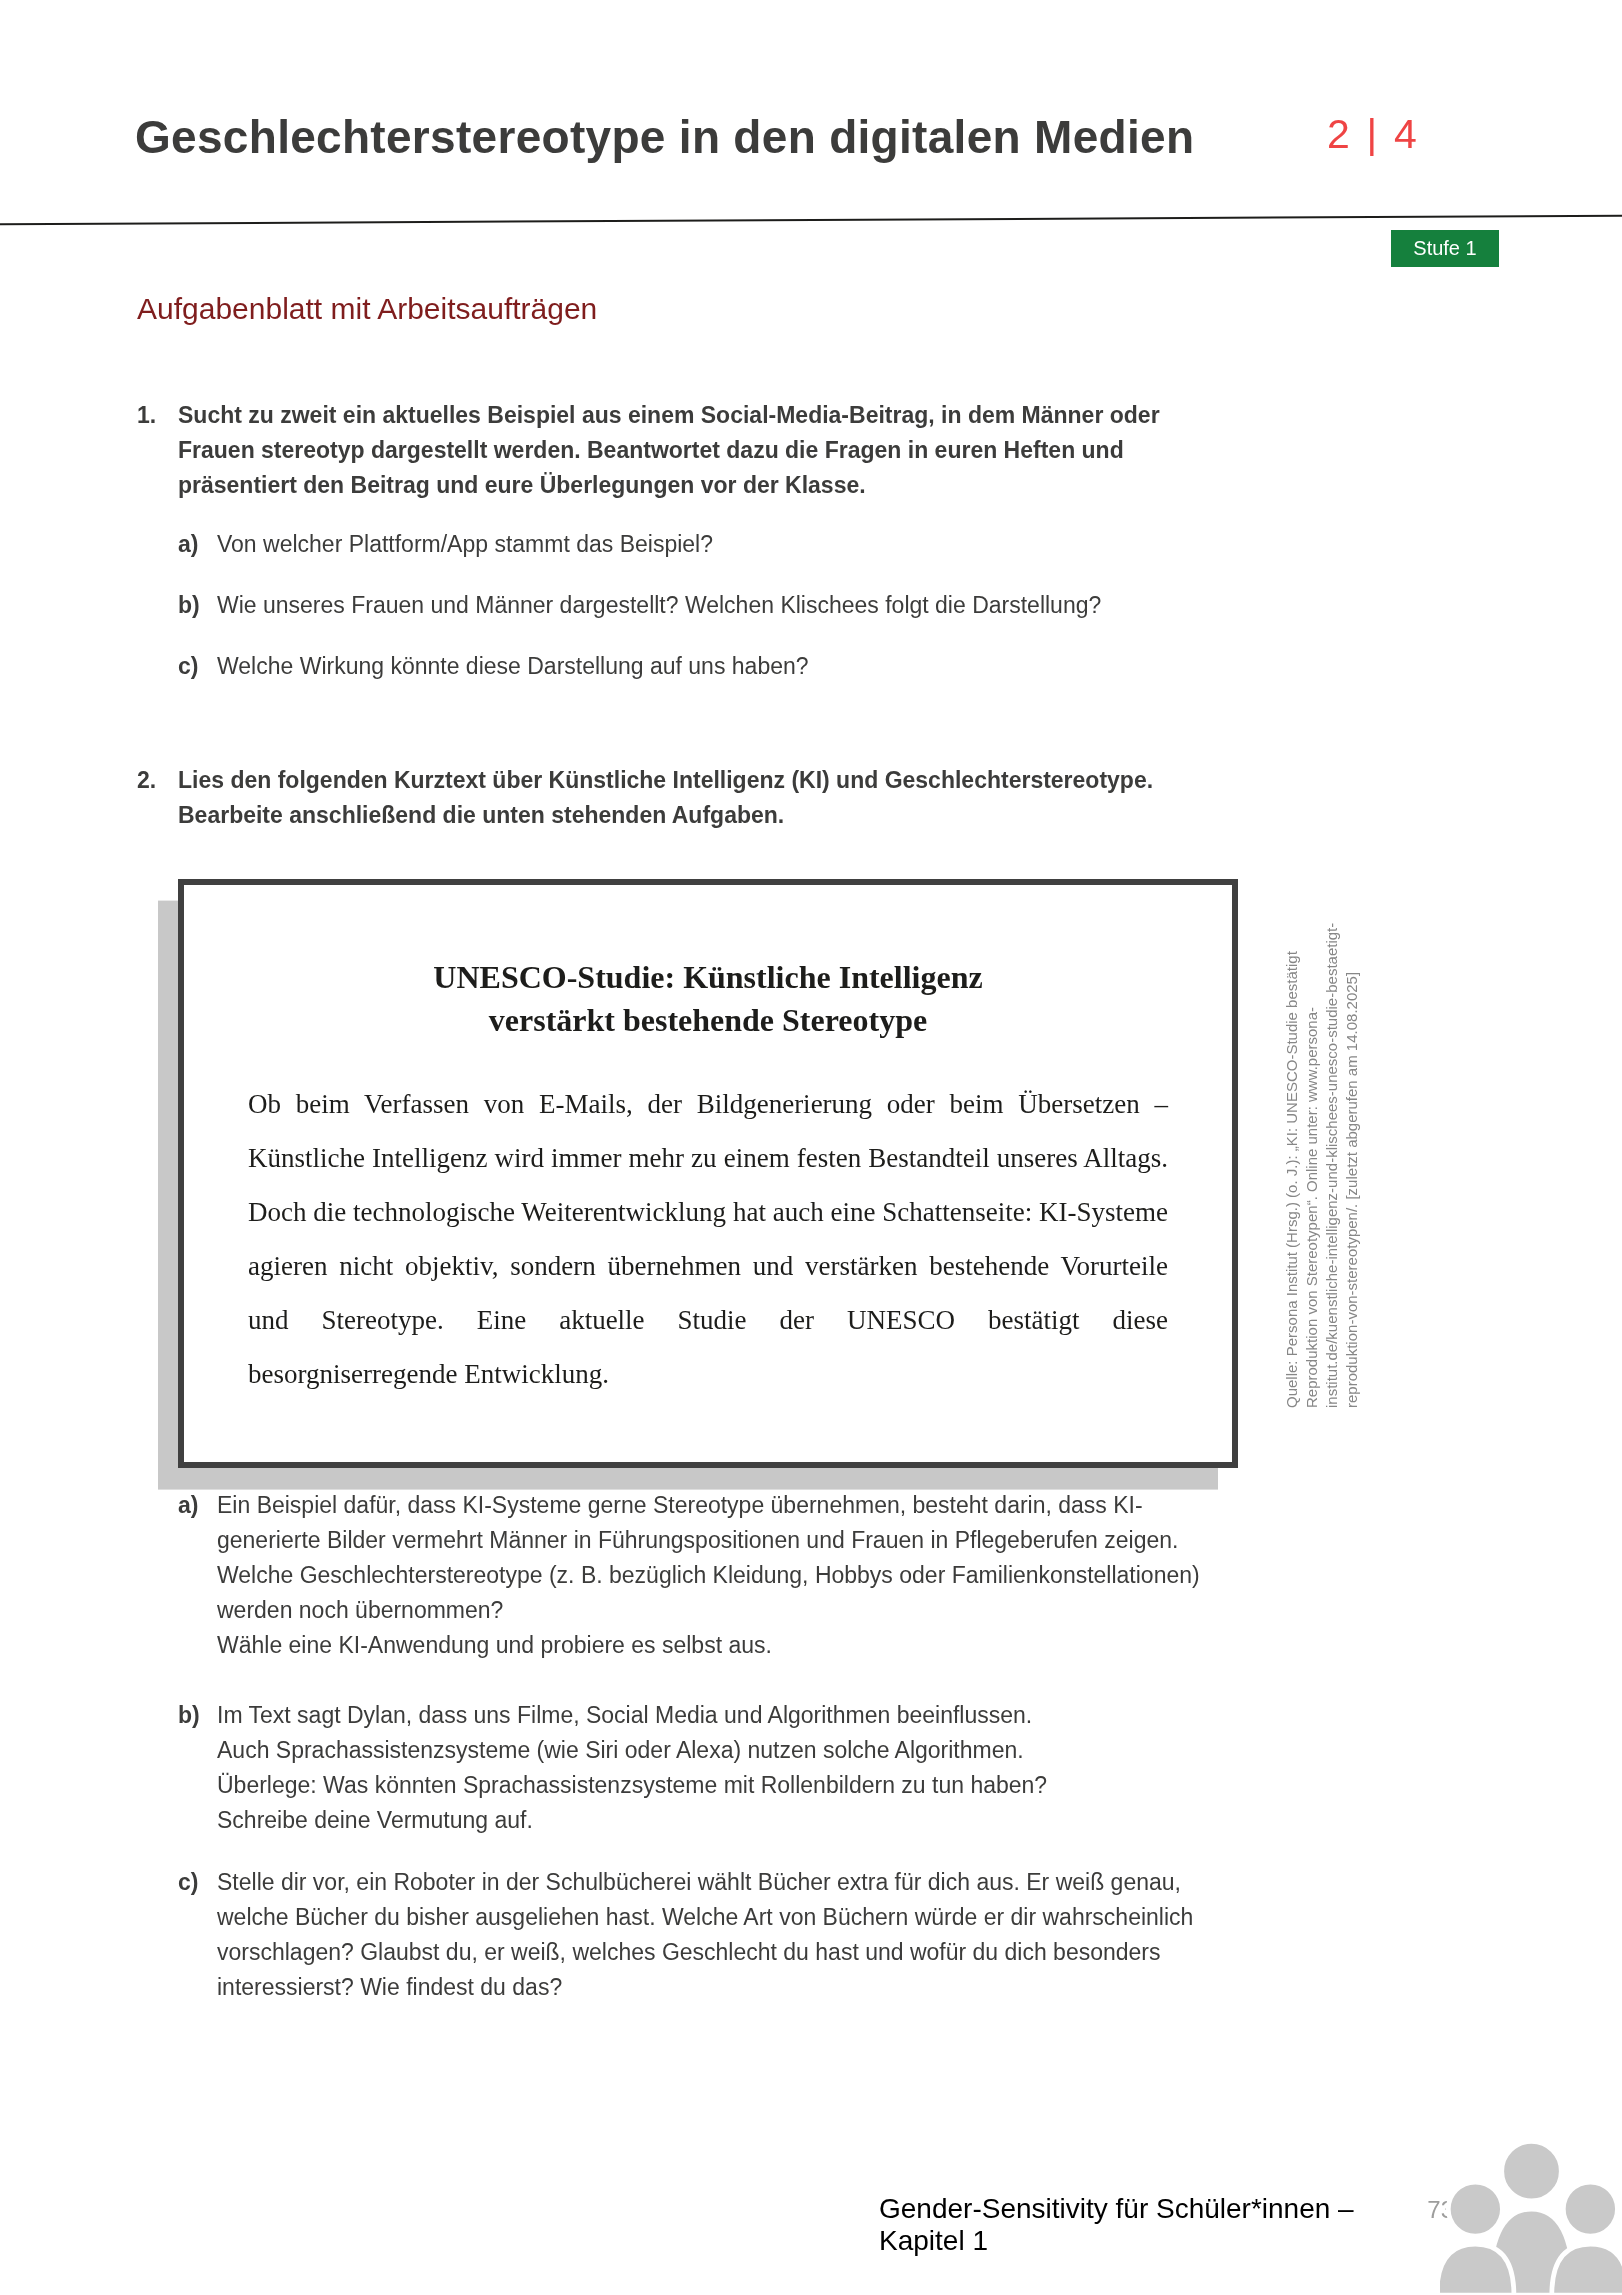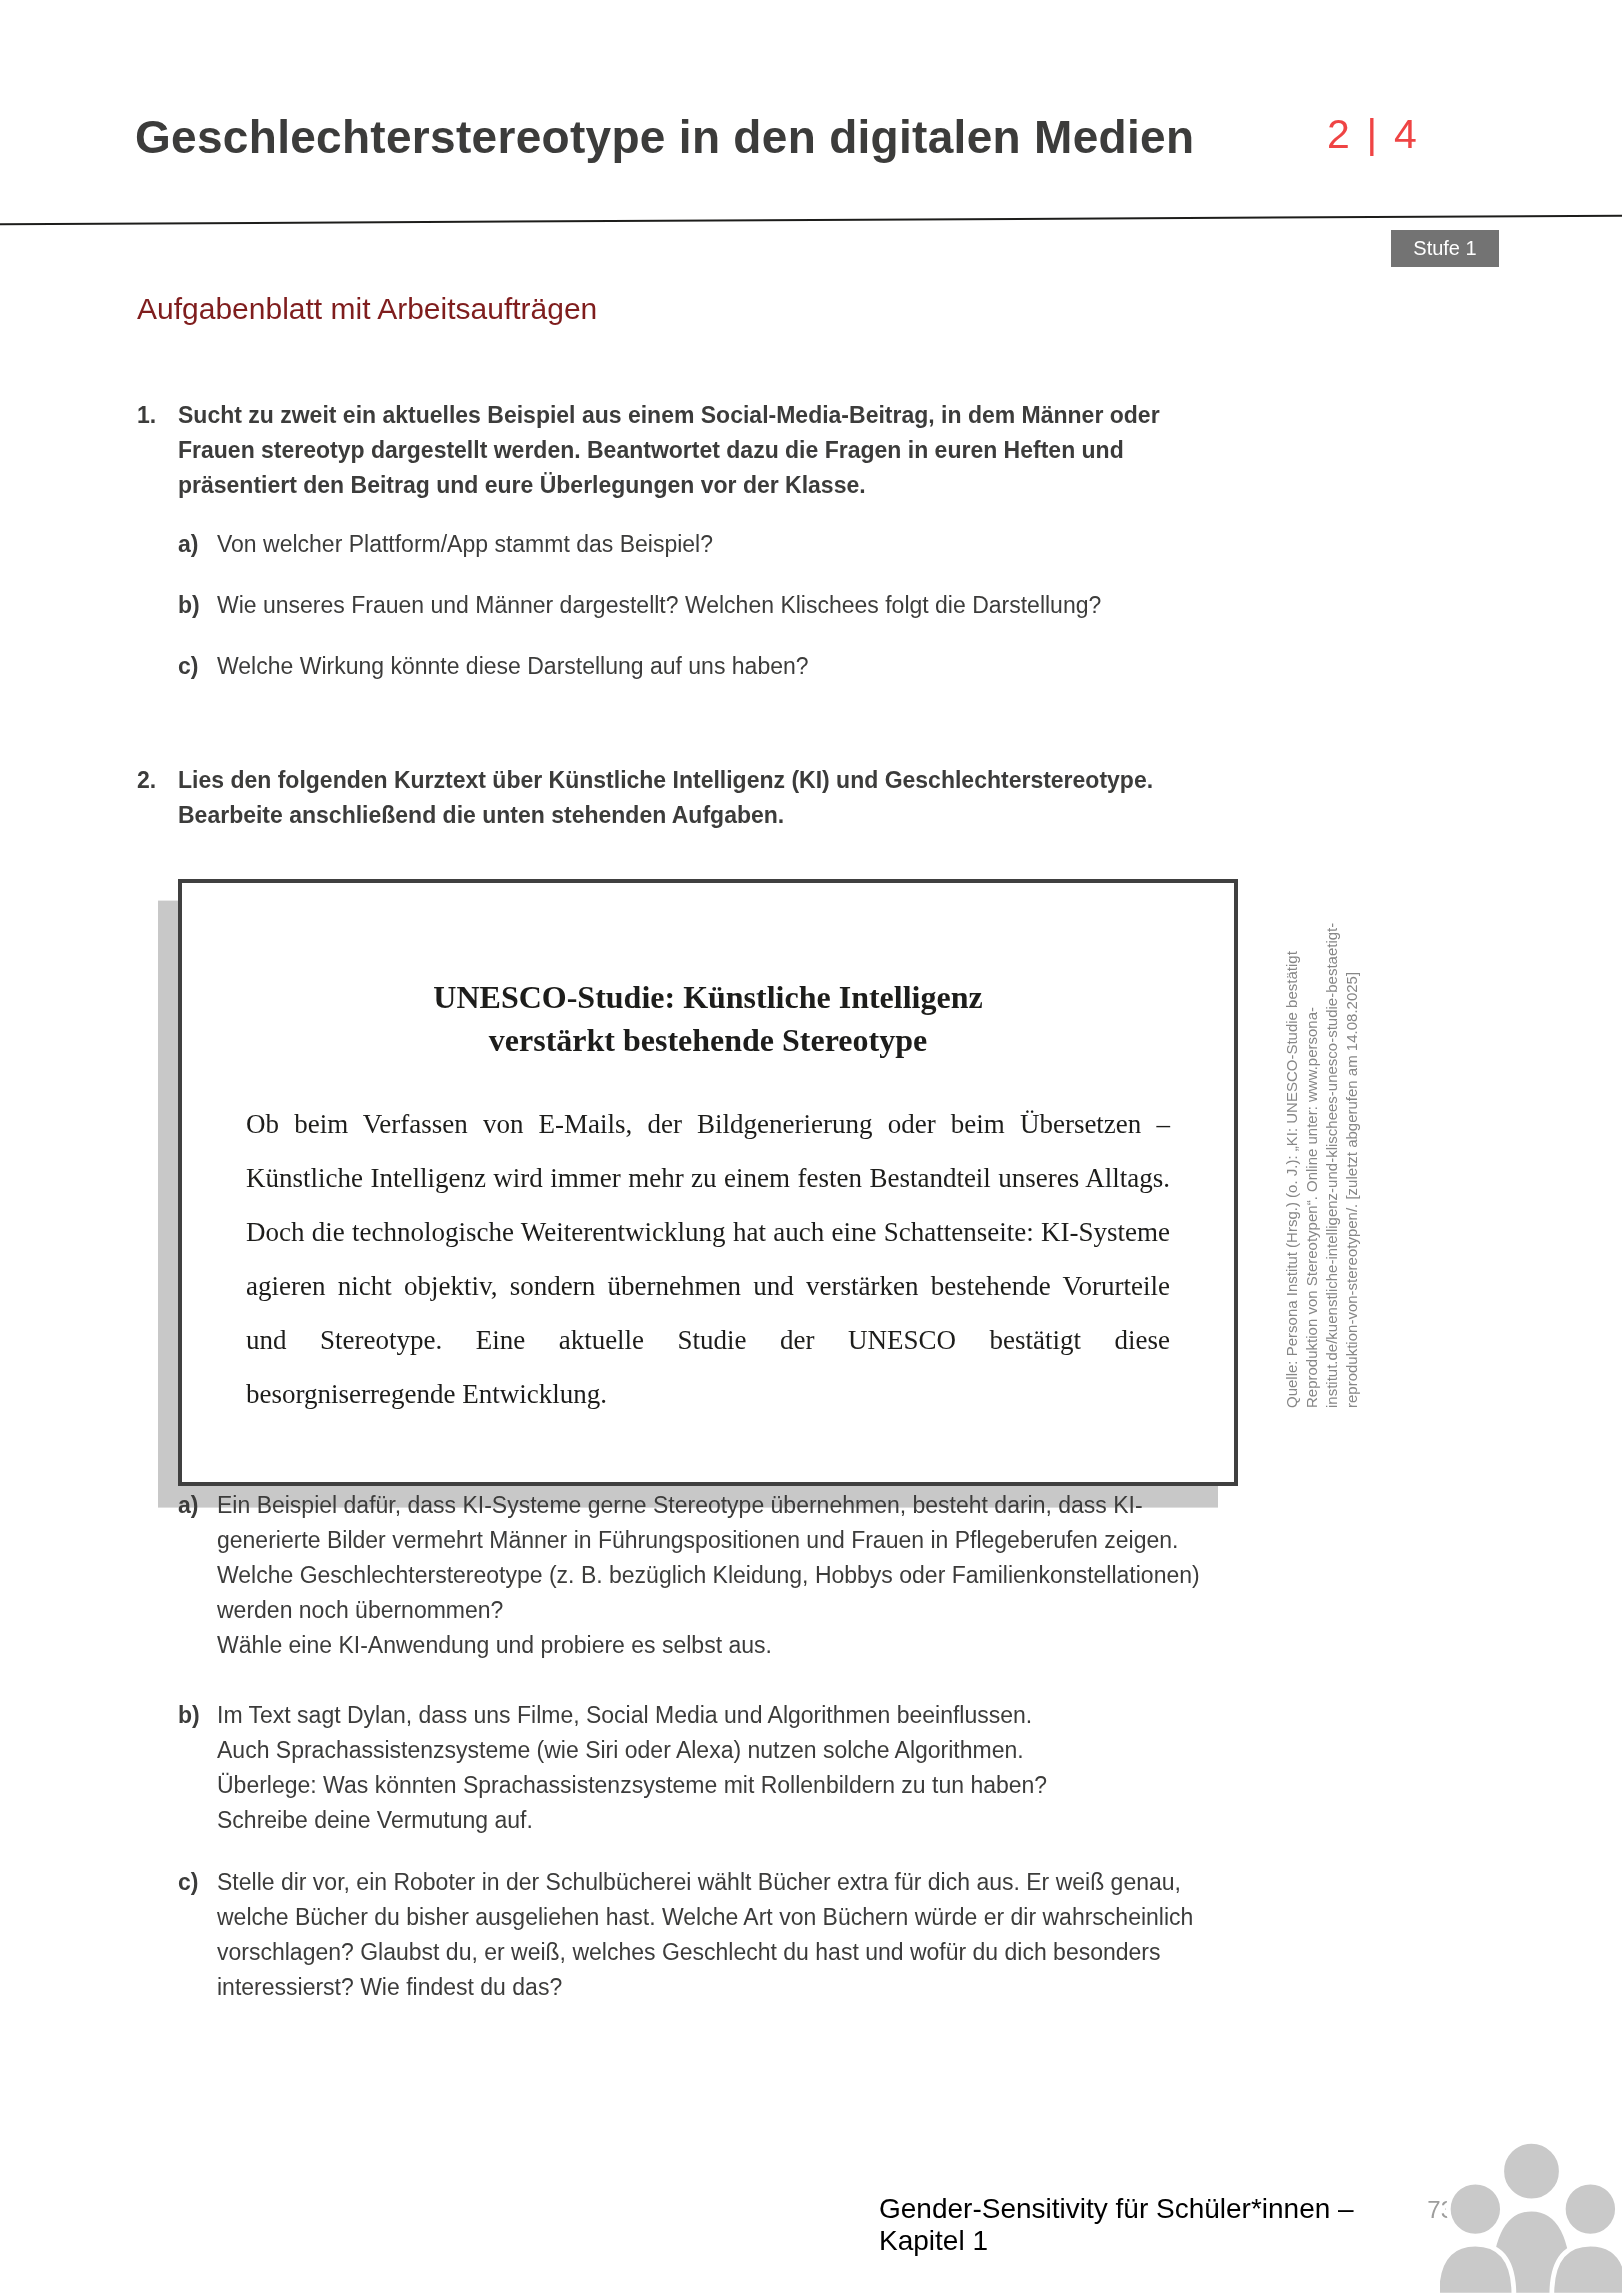--- a/index.html
+++ b/index.html
@@ -34,21 +34,21 @@
     position: absolute;
     left: -6.8px; top: 219px;
     width: 1636px; height: 2px;
     background: #1d1d1b;
     transform: rotate(-0.3deg);
   }
   .stufe-tab {
     position: absolute;
     left: 1391px; top: 230px;
     width: 108px; height: 37px;
-    background: #737373;
+    background: #15803d;
     color: #ffffff;
     font-size: 20px;
     display: flex; align-items: center; justify-content: center;
   }
 
   
   .subtitle {
     position: absolute;
     left: 137px; top: 292px;
     font-size: 30px;
@@ -98,23 +98,23 @@
   #subtask-1c { top: 649px; }
   #task-2 { top: 763px; }
 
   
   .infobox {
     position: absolute;
     left: 178px; top: 879px;
     width: 1060px;
     min-height: 529px;
     background: #ffffff;
-    border: 4px solid #404040;
+    border: 6px solid #404040;
     box-shadow: -20px 21.6px 0 0 #c8c8c8;
-    padding: 93px 64px 61px 64px;
+    padding: 71px 64px 61px 64px;
     font-family: "Liberation Serif", serif;
     color: #1d1d1b;
   }
   .infobox-title {
     font-size: 32px;
     font-weight: bold;
     text-align: center;
     line-height: 43px;
     white-space: pre-line;
     margin-bottom: 35px;

